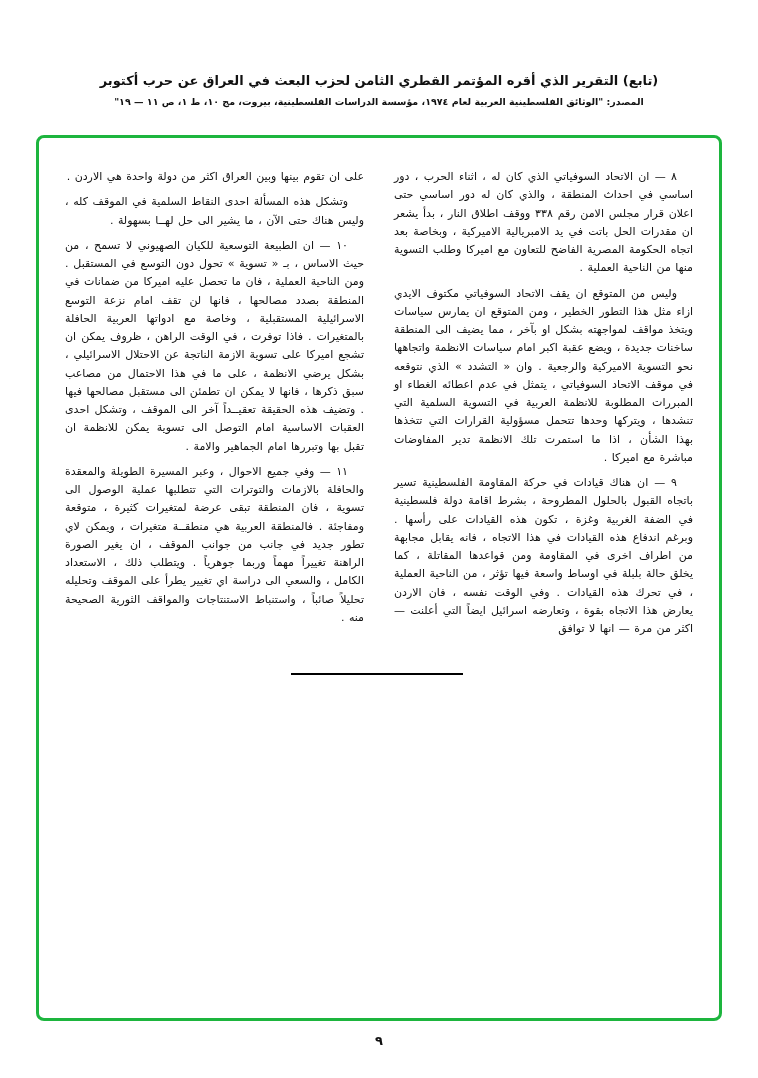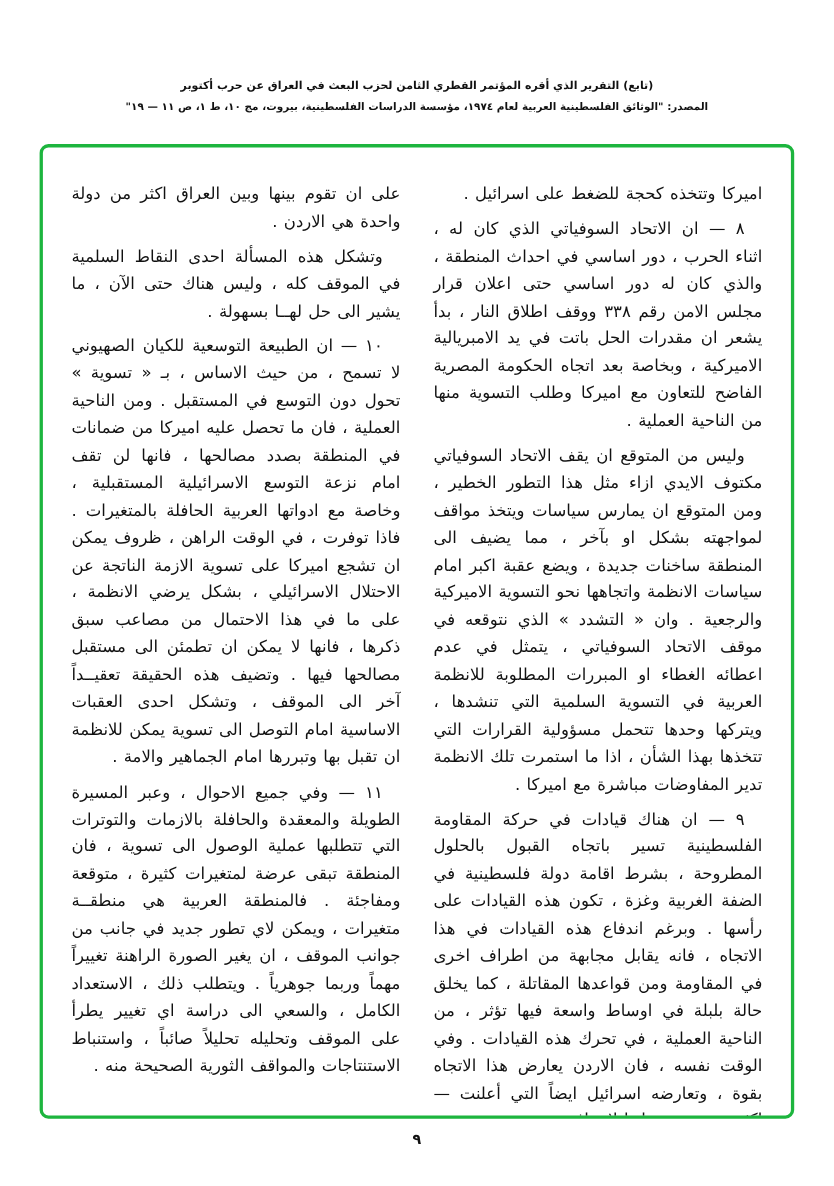--- a/index.html
+++ b/index.html
@@ -14,21 +14,21 @@
     height: 1078px;
     position: relative;
     color: #111;
   }
   .header {
     padding-top: 72px;
     text-align: center;
     direction: rtl;
   }
   .doc-title {
-    font-size: 10px;
+    font-size: 13px;
     font-weight: bold;
     line-height: 1.4;
     padding: 0 60px;
   }
   .doc-source {
     font-size: 9.5px;
     font-weight: bold;
     margin-top: 6px;
     padding: 0 30px;
   }
@@ -43,21 +43,21 @@
   .columns {
     display: flex;
     direction: rtl;
     gap: 30px;
     padding: 30px 26px 0 26px;
   }
   .col {
     flex: 1;
     direction: rtl;
     text-align: justify;
-    font-size: 15px;
+    font-size: 11px;
     line-height: 1.66;
     word-spacing: 1px;
   }
   .col p {
     margin: 0 0 7px 0;
     text-indent: 16px;
   }
   .col p.no-indent {
     text-indent: 0;
   }
@@ -79,21 +79,20 @@
 <body>
 
 <div class="header">
   <div class="doc-title">(تابع) التقرير الذي أقره المؤتمر القطري الثامن لحزب البعث في العراق عن حرب أكتوبر</div>
   <div class="doc-source">المصدر: "الوثائق الفلسطينية العربية لعام ١٩٧٤، مؤسسة الدراسات الفلسطينية، بيروت، مج ١٠، ط ١، ص ١١ — ١٩"</div>
 </div>
 
 <div class="frame">
   <div class="columns">
     <div class="col">
-      <p class="no-indent">اميركا وتتخذه كحجة للضغط على اسرائيل .</p>
       <p>٨ — ان الاتحاد السوفياتي الذي كان له ، اثناء الحرب ، دور اساسي في احداث المنطقة ، والذي كان له دور اساسي حتى اعلان قرار مجلس الامن رقم ٣٣٨ ووقف اطلاق النار ، بدأ يشعر ان مقدرات الحل باتت في يد الامبريالية الاميركية ، وبخاصة بعد اتجاه الحكومة المصرية الفاضح للتعاون مع اميركا وطلب التسوية منها من الناحية العملية .</p>
       <p>وليس من المتوقع ان يقف الاتحاد السوفياتي مكتوف الايدي ازاء مثل هذا التطور الخطير ، ومن المتوقع ان يمارس سياسات ويتخذ مواقف لمواجهته بشكل او بآخر ، مما يضيف الى المنطقة ساخنات جديدة ، ويضع عقبة اكبر امام سياسات الانظمة واتجاهها نحو التسوية الاميركية والرجعية . وان « التشدد » الذي نتوقعه في موقف الاتحاد السوفياتي ، يتمثل في عدم اعطائه الغطاء او المبررات المطلوبة للانظمة العربية في التسوية السلمية التي تنشدها ، ويتركها وحدها تتحمل مسؤولية القرارات التي تتخذها بهذا الشأن ، اذا ما استمرت تلك الانظمة تدير المفاوضات مباشرة مع اميركا .</p>
       <p>٩ — ان هناك قيادات في حركة المقاومة الفلسطينية تسير باتجاه القبول بالحلول المطروحة ، بشرط اقامة دولة فلسطينية في الضفة الغربية وغزة ، تكون هذه القيادات على رأسها . وبرغم اندفاع هذه القيادات في هذا الاتجاه ، فانه يقابل مجابهة من اطراف اخرى في المقاومة ومن قواعدها المقاتلة ، كما يخلق حالة بلبلة في اوساط واسعة فيها تؤثر ، من الناحية العملية ، في تحرك هذه القيادات . وفي الوقت نفسه ، فان الاردن يعارض هذا الاتجاه بقوة ، وتعارضه اسرائيل ايضاً التي أعلنت — اكثر من مرة — انها لا توافق</p>
     </div>
     <div class="col">
       <p class="no-indent">على ان تقوم بينها وبين العراق اكثر من دولة واحدة هي الاردن .</p>
       <p>وتشكل هذه المسألة احدى النقاط السلمية في الموقف كله ، وليس هناك حتى الآن ، ما يشير الى حل لهــا بسهولة .</p>
       <p>١٠ — ان الطبيعة التوسعية للكيان الصهيوني لا تسمح ، من حيث الاساس ، بـ « تسوية » تحول دون التوسع في المستقبل . ومن الناحية العملية ، فان ما تحصل عليه اميركا من ضمانات في المنطقة بصدد مصالحها ، فانها لن تقف امام نزعة التوسع الاسرائيلية المستقبلية ، وخاصة مع ادواتها العربية الحافلة بالمتغيرات . فاذا توفرت ، في الوقت الراهن ، ظروف يمكن ان تشجع اميركا على تسوية الازمة الناتجة عن الاحتلال الاسرائيلي ، بشكل يرضي الانظمة ، على ما في هذا الاحتمال من مصاعب سبق ذكرها ، فانها لا يمكن ان تطمئن الى مستقبل مصالحها فيها . وتضيف هذه الحقيقة تعقيــداً آخر الى الموقف ، وتشكل احدى العقبات الاساسية امام التوصل الى تسوية يمكن للانظمة ان تقبل بها وتبررها امام الجماهير والامة .</p>
       <p>١١ — وفي جميع الاحوال ، وعبر المسيرة الطويلة والمعقدة والحافلة بالازمات والتوترات التي تتطلبها عملية الوصول الى تسوية ، فان المنطقة تبقى عرضة لمتغيرات كثيرة ، متوقعة ومفاجئة . فالمنطقة العربية هي منطقــة متغيرات ، ويمكن لاي تطور جديد في جانب من جوانب الموقف ، ان يغير الصورة الراهنة تغييراً مهماً وربما جوهرياً . ويتطلب ذلك ، الاستعداد الكامل ، والسعي الى دراسة اي تغيير يطرأ على الموقف وتحليله تحليلاً صائباً ، واستنباط الاستنتاجات والمواقف الثورية الصحيحة منه .</p>
     </div>

